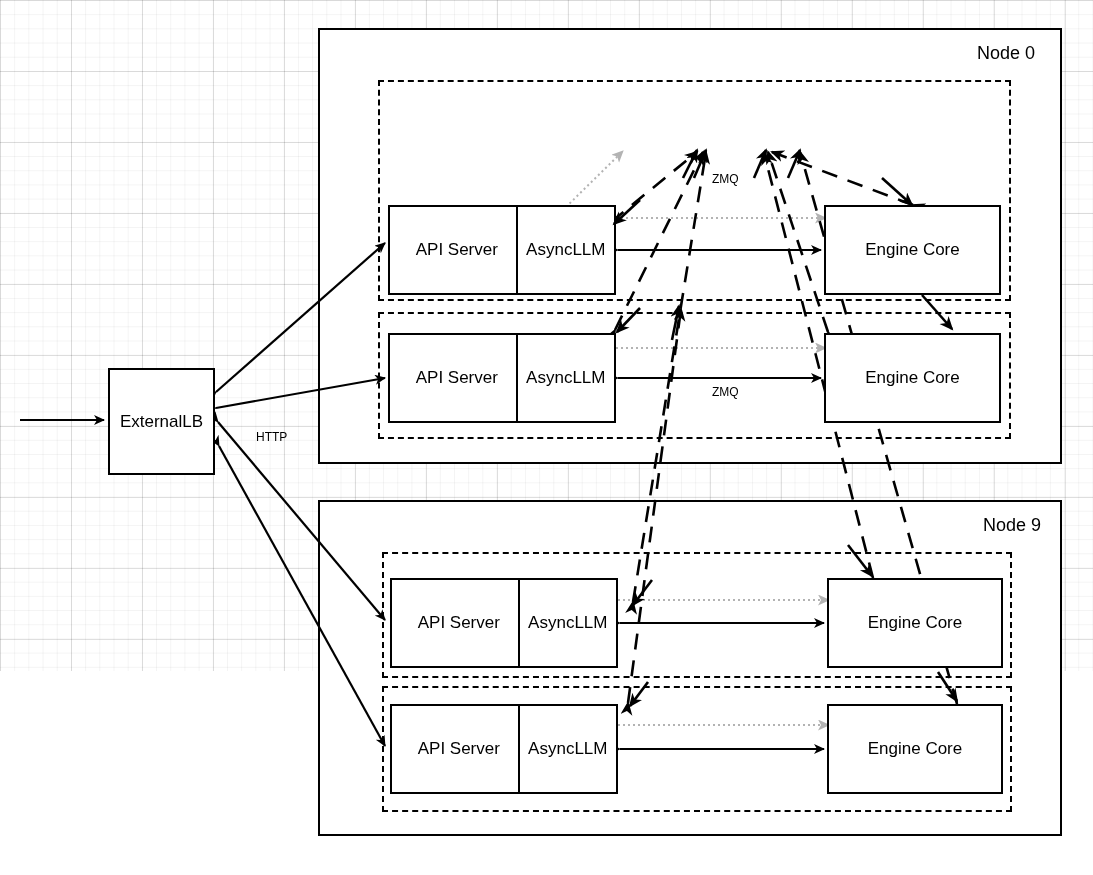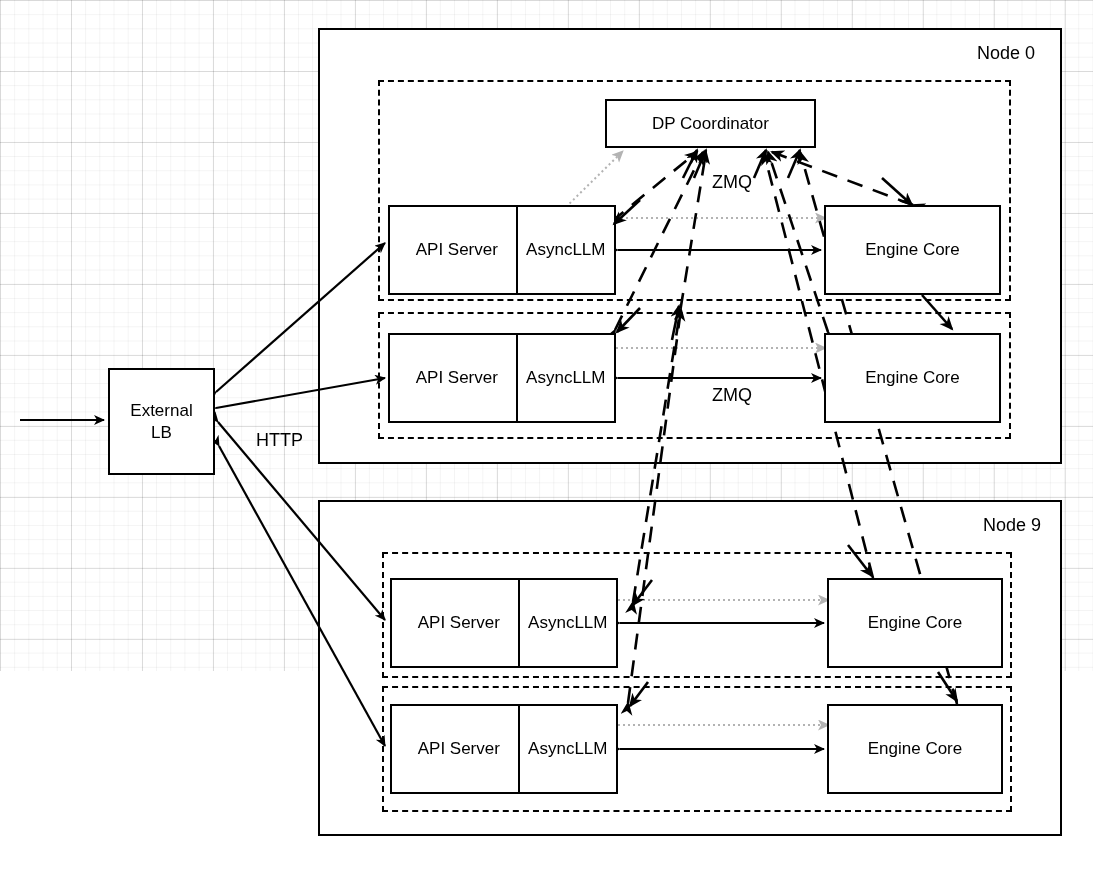--- a/index.html
+++ b/index.html
@@ -46,21 +46,21 @@
     box-sizing:border-box;
     z-index:2;
   }
   .node-label{
     position:absolute;
     font-size:18px;color:#000;
     z-index:6;white-space:nowrap;
   }
   .edge-label{
     position:absolute;
-    font-size:18px;color:#000;
+    font-size:12px;color:#000;
     background:transparent;
     z-index:7;white-space:nowrap;
   }
   .split-box{
     position:absolute;
     background:#ffffff;
     border:2px solid #000000;
     box-sizing:border-box;
     display:flex;
     z-index:5;
@@ -134,29 +134,26 @@
 
     <line x1="611" y1="222" x2="697" y2="152" stroke="#000" stroke-width="2.6" stroke-dasharray="16 11" marker-end="url(#arrowBlackDash)" marker-start="url(#arrowBlackDash)"></line>
 
     <line x1="615" y1="330" x2="703" y2="152" stroke="#000" stroke-width="2.6" stroke-dasharray="16 11" marker-end="url(#arrowBlackDash)" marker-start="url(#arrowBlackDash)"></line>
 
     <line x1="633" y1="602" x2="706" y2="152" stroke="#000" stroke-width="2.6" stroke-dasharray="16 11" marker-end="url(#arrowBlackDash)" marker-start="url(#arrowBlackDash)"></line>
 
     <line x1="628" y1="703" x2="681" y2="309" stroke="#000" stroke-width="2.6" stroke-dasharray="16 11" marker-end="url(#arrowBlackDash)" marker-start="url(#arrowBlackDash)"></line>
   </svg>
 
-  <div class="box" style="left:108px;top:368px;width:107px;height:107px;flex-direction:column;line-height:1.25;">
+  <div class="box" style="left:108px;top:368px;width:107px;height:107px;flex-direction:row;line-height:1.25;">
     <span>External</span>
     <span>LB</span>
   </div>
   <div class="edge-label" style="left:256px;top:430px;">HTTP</div>
 
-  <div class="box" style="left:605px;top:99px;width:211px;height:49px;">
-    <span>DP Coordinator</span>
-  </div>
 
   <div class="split-box" style="left:388px;top:205px;width:228px;height:90px;">
     <div class="cell left" style="width:124px;">
       <span>API Server</span>
     </div>
     <div class="cell" style="width:100px;">
       <span>AsyncLLM</span>
     </div>
   </div>
   <div class="box" style="left:824px;top:205px;width:177px;height:90px;">

